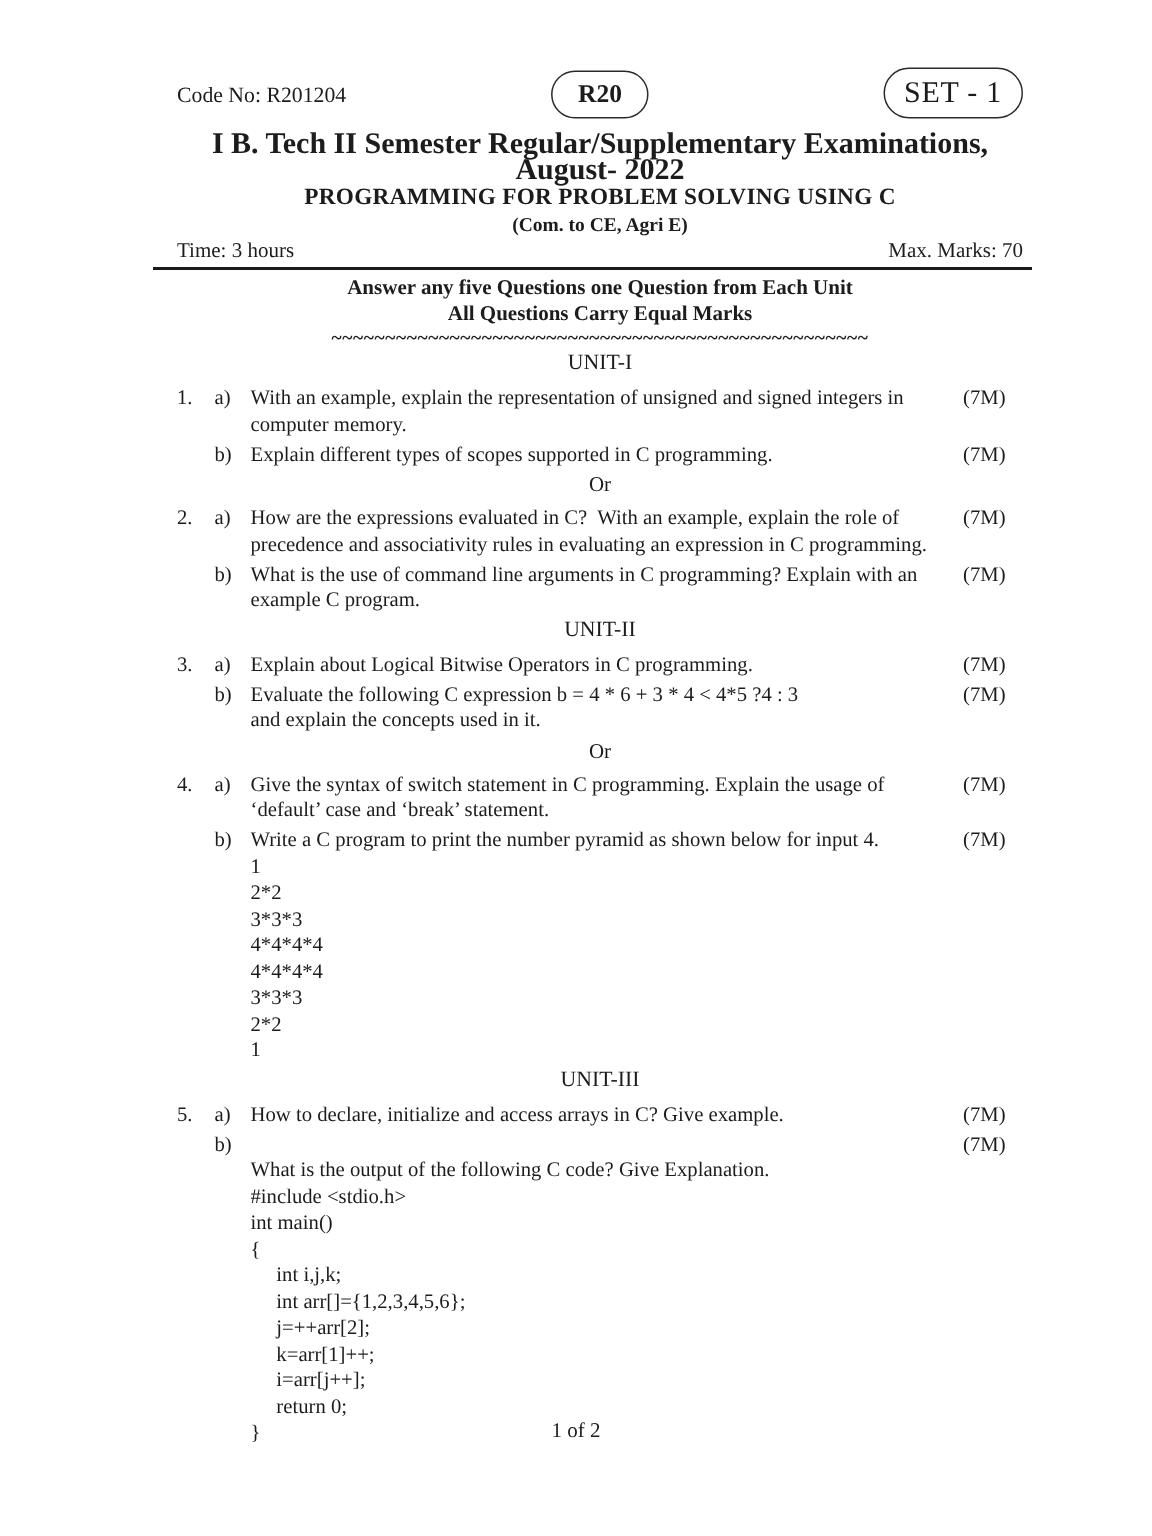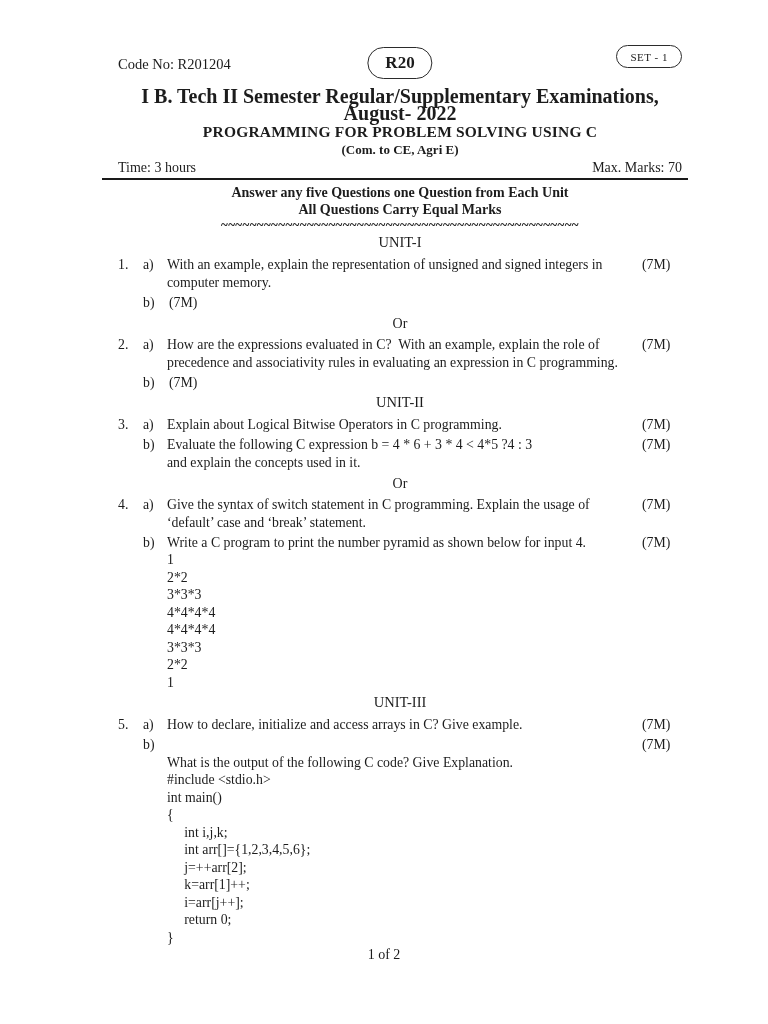--- a/index.html
+++ b/index.html
@@ -8,21 +8,21 @@
     font-family:"Liberation Serif", serif; color:#1c1c1c; overflow:hidden;
   }
   .content { margin-left:118px; margin-right:86px; }
 
   
   .header-row { position:relative; margin:42px 86px 0 118px; height:46px; }
   .code-no { position:absolute; left:0; top:14px; font-size:14.5px; }
   .badge { display:inline-block; border:1.6px solid #2b2b2b; border-radius:24px; }
   .badge-r20 { position:absolute; left:50%; transform:translateX(-50%); top:5px;
                font-weight:bold; font-size:17px; padding:5px 17px; }
-  .badge-set { position:absolute; right:0; top:3px; font-size:11px; padding:4.5px 13px; letter-spacing:0.5px; }
+  .badge-set { position:absolute; right:0; top:3px; font-size:20px; padding:4.5px 13px; letter-spacing:0.5px; }
 
   .center { text-align:center; }
   .exam-line { font-weight:bold; font-size:20px; line-height:17px; }
   .title-line { font-weight:bold; font-size:15.5px; line-height:20px; letter-spacing:0.2px; }
   .subtitle-line { font-weight:bold; font-size:13px; line-height:16px; }
   .time-row { display:flex; justify-content:space-between; font-size:14px; line-height:17px; margin-top:1px;gap:45px; }
   .hrule { border:none; border-top:2.6px solid #1a1a1a; height:0; margin:2px 80px 4px 102px; }
 
   .instr { font-weight:bold; font-size:14px; line-height:17px; }
   .separator { font-weight:bold; font-size:13px; line-height:13px; letter-spacing:0.4px; white-space:nowrap; overflow:hidden; }
@@ -76,37 +76,44 @@
       <span class="qlabel">a)</span>
       <span class="qtext">
         <span class="qline">With an example, explain the representation of unsigned and signed integers in</span>
         <span class="qline">computer memory.</span>
       </span>
       <span class="qmarks">(7M)</span>
     </div>
     <div class="qrow gap-sm">
       <span class="qnum"></span>
       <span class="qlabel">b)</span>
+      <span class="qtext">
+        <span class="qline">Explain different types of scopes supported in C programming.</span>
+      </span>
       <span class="qmarks">(7M)</span>
     </div>
 
     <div class="center or-row">Or</div>
 
     <div class="qrow">
       <span class="qnum">2.</span>
       <span class="qlabel">a)</span>
       <span class="qtext">
         <span class="qline">How are the expressions evaluated in C?  With an example, explain the role of</span>
         <span class="qline">precedence and associativity rules in evaluating an expression in C programming.</span>
       </span>
       <span class="qmarks">(7M)</span>
     </div>
     <div class="qrow gap-sm">
       <span class="qnum"></span>
       <span class="qlabel">b)</span>
+      <span class="qtext">
+        <span class="qline">What is the use of command line arguments in C programming? Explain with an</span>
+        <span class="qline">example C program.</span>
+      </span>
       <span class="qmarks">(7M)</span>
     </div>
 
     <div class="center unit-heading">UNIT-II</div>
 
     <div class="qrow">
       <span class="qnum">3.</span>
       <span class="qlabel">a)</span>
       <span class="qtext">
         <span class="qline">Explain about Logical Bitwise Operators in C programming.</span>

